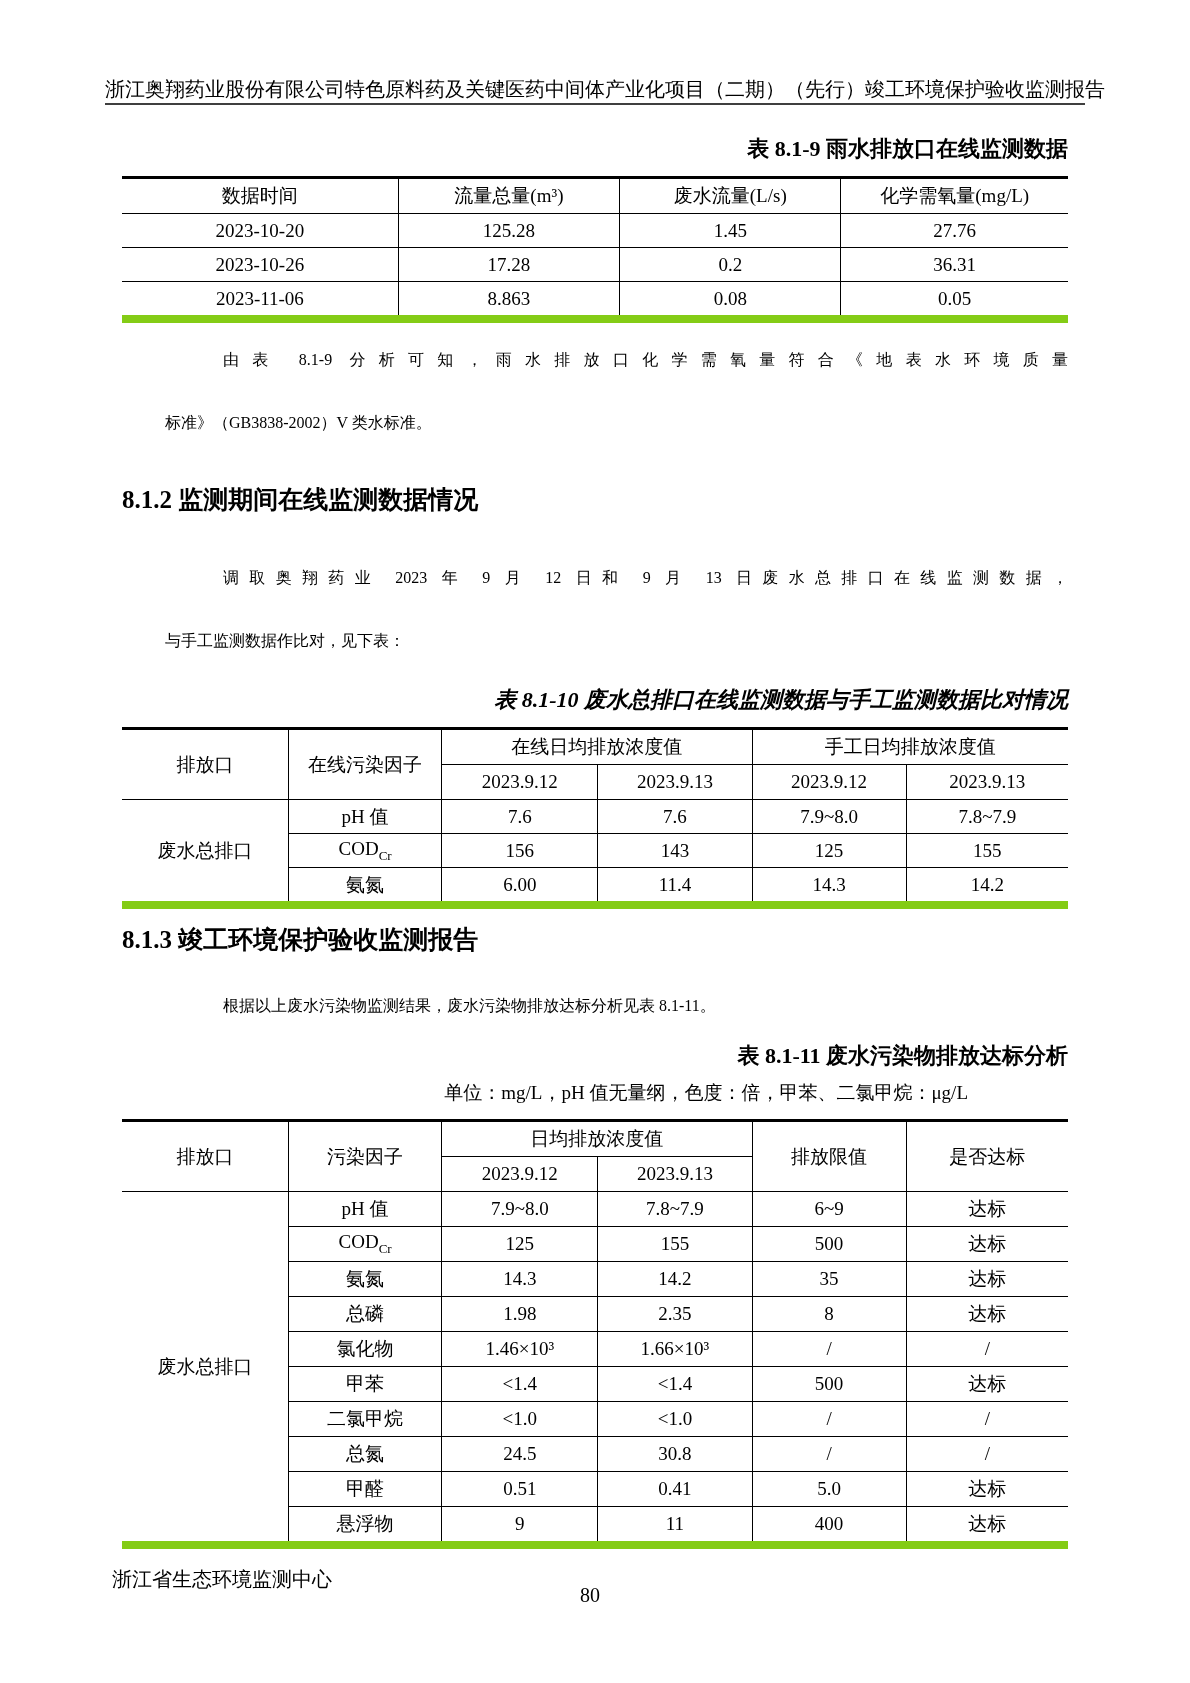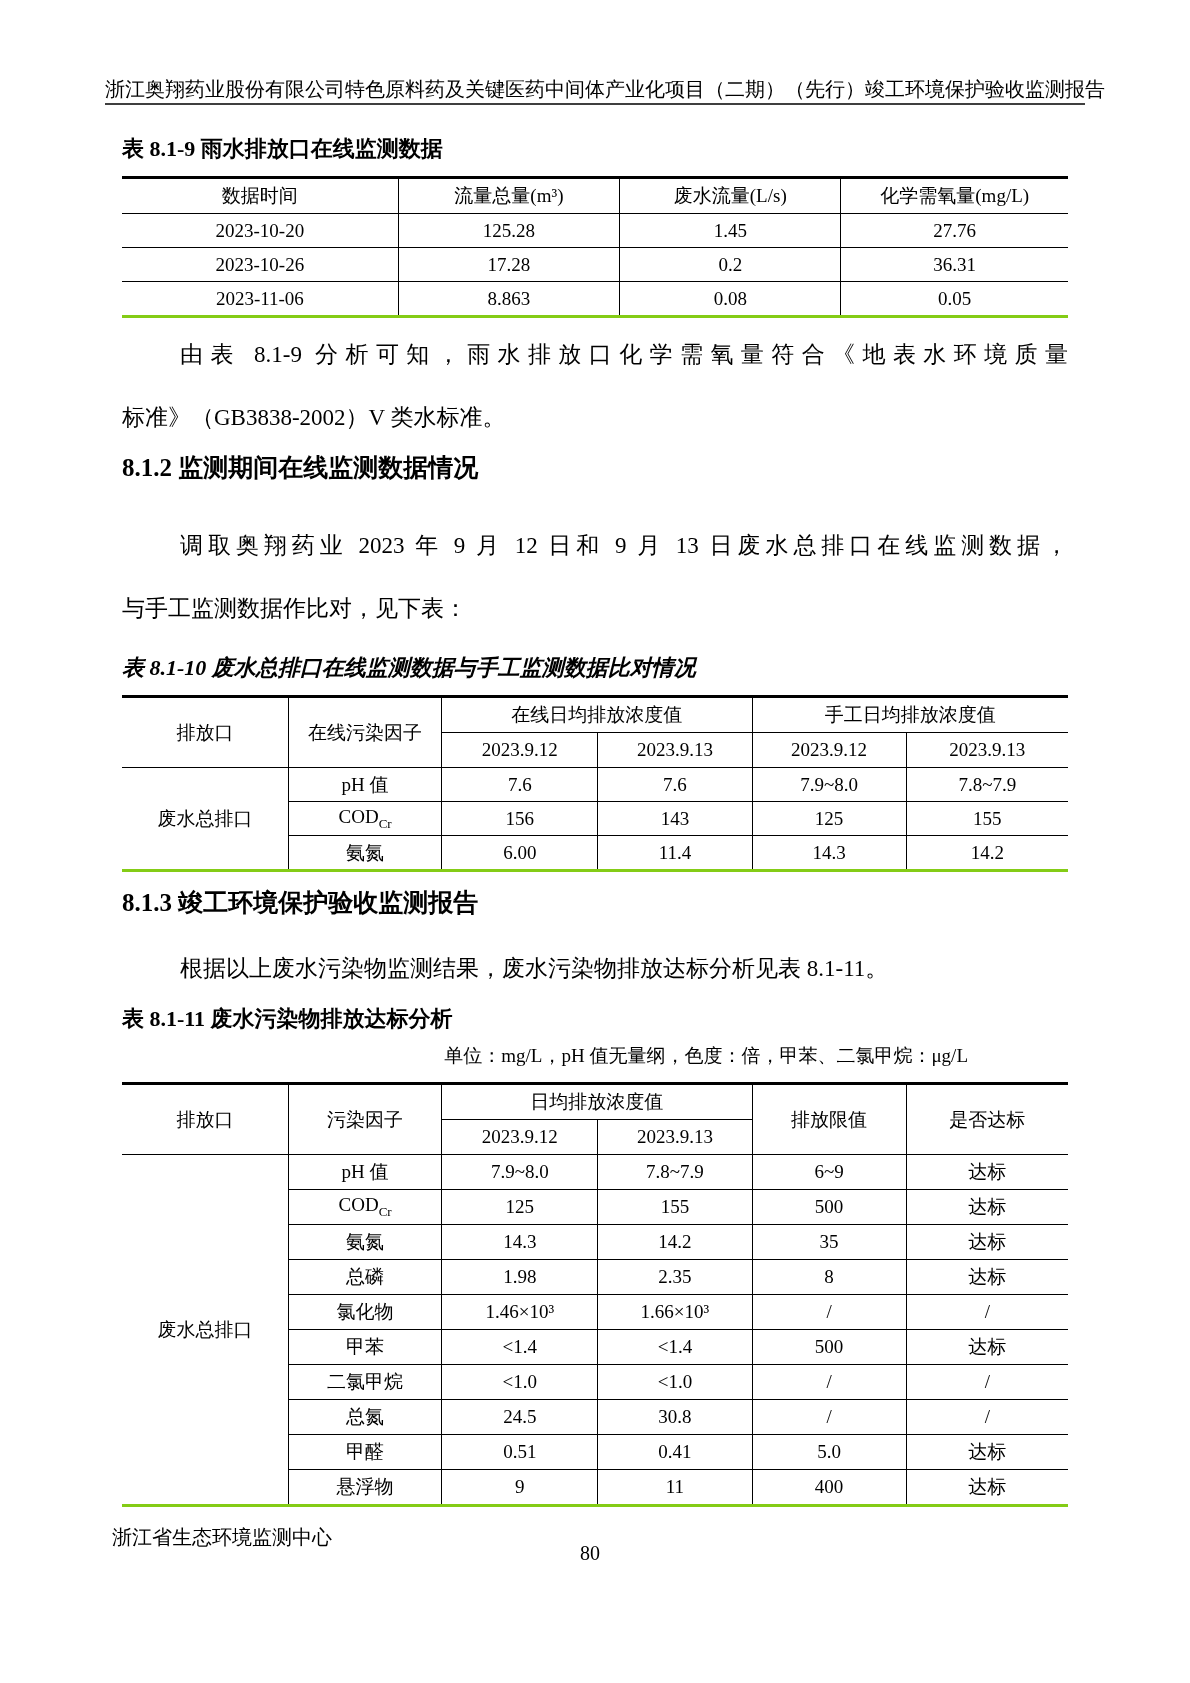--- a/index.html
+++ b/index.html
@@ -10,51 +10,51 @@
   }
   .page { padding:0 122px; }
 
   .doc-header {
     margin:0 -17px; padding-top:76px; 
     border-bottom:2px solid #3f3f3f;
     text-align:center; font-size:20px; white-space:nowrap; letter-spacing:0;
   }
 
   .table-title {
-    text-align:left; font-weight:bold; font-size:22px; line-height:26px;
+    text-align:right; font-weight:bold; font-size:22px; line-height:26px;
   }
   .tt9  { margin-top:31px; }
   .tt10 { margin-top:15px;font-style:italic; }
   .tt11 { margin-top:6px; }
 
   table.rpt {
     width:100%; border-collapse:collapse; table-layout:fixed;
-    border-top:3px solid #000; border-bottom:3px solid #84cc16;
+    border-top:3px solid #000; border-bottom:8px solid #84cc16;
     font-size:19px; margin-top:14px;
   }
   table.rpt th, table.rpt td {
     border:1px solid #000; padding:0 2px; text-align:center; vertical-align:middle;
     font-weight:normal; height:33px; line-height:1.15; overflow:hidden;
   }
   table.rpt thead th { height:34px; }
   table.rpt th:first-child, table.rpt td:first-child { border-left:none; }
   table.rpt th:last-child,  table.rpt td:last-child  { border-right:none; }
   table.t11 tbody td { height:34px; }
   .b { font-weight:bold; }
   sub { font-size:13px; }
 
-  .para { font-size:23px; line-height:63px; text-align:justify; }
+  .para { font-size:16px; line-height:63px; text-align:justify;margin-left:43px; }
   .line-full { text-align:justify; text-align-last:justify; }
   .indent { text-indent:58px; }
   .p1 { margin-top:5px; }
   .p2 { margin-top:28px; }
   .p3 { margin-top:16px; }
 
   .sec-heading { font-size:25px; font-weight:bold; line-height:36px; }
-  .h812 { margin-top:1px; }
+  .h812 { margin-top:28px; }
   .h813 { margin-top:13px; }
 
   .units-note {
     margin-top:12px; font-size:19px; line-height:24px;
     text-align:right; padding-right:100px;
   }
   .t10 { margin-top:15px; }
   .t11 { margin-top:5px; }
 
   .doc-footer {

